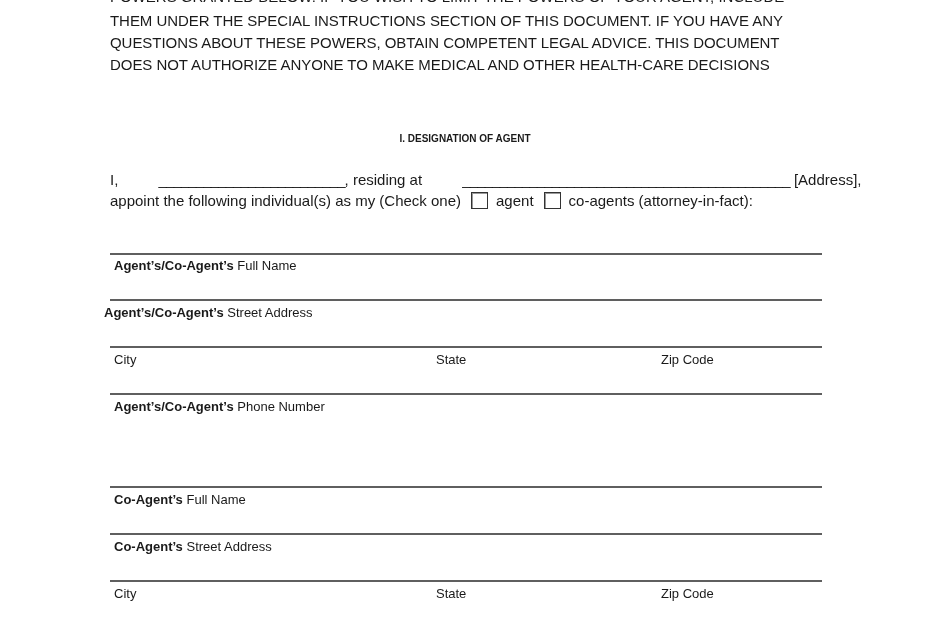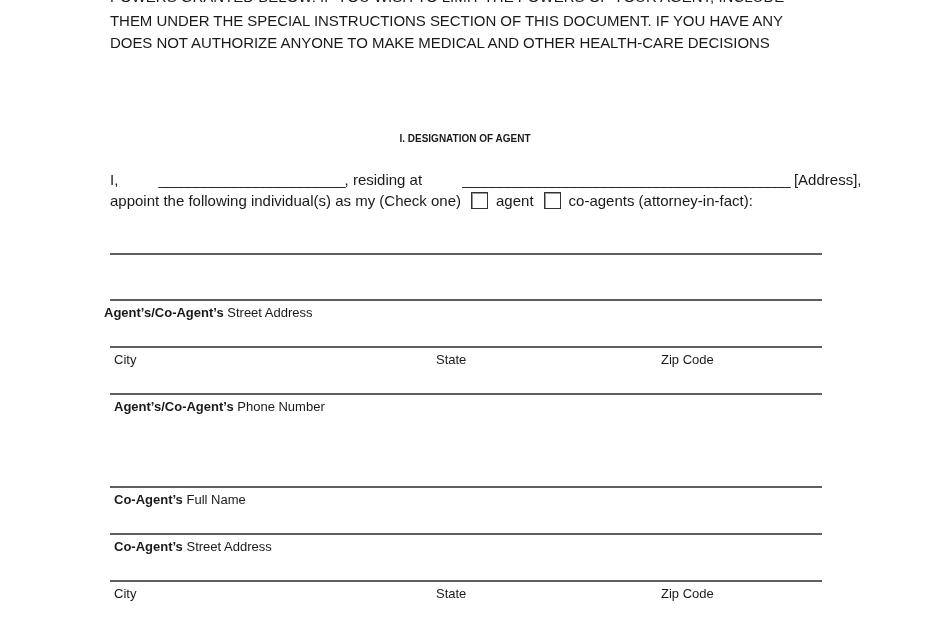--- a/index.html
+++ b/index.html
@@ -110,36 +110,38 @@
   </style>
 </head>
 <body>
 
 <div class="page">
 
   <div class="cutoff-line">POWERS GRANTED BELOW. IF YOU WISH TO LIMIT THE POWERS OF YOUR AGENT, INCLUDE</div>
 
   <div class="notice">
     <span class="nline">THEM UNDER THE SPECIAL INSTRUCTIONS SECTION OF THIS DOCUMENT. IF YOU HAVE ANY</span>
+    <span class="nline">QUESTIONS ABOUT THESE POWERS, OBTAIN COMPETENT LEGAL ADVICE. THIS DOCUMENT</span>
     <span class="nline">DOES NOT AUTHORIZE ANYONE TO MAKE MEDICAL AND OTHER HEALTH-CARE DECISIONS</span>
   </div>
 
   <div class="section-heading">I. DESIGNATION OF AGENT</div>
 
   <div class="designation">
     <span class="dline">
       <span>I, </span><span class="blank">_________________________</span><span>, residing at </span><span class="blank">____________________________________________</span><span> [Address],</span>
     </span>
     <span class="dline">
       <span>appoint the following individual(s) as my (Check one)</span><span class="checkbox"></span><span>agent</span><span class="checkbox"></span><span>co-agents (attorney-in-fact):</span>
     </span>
   </div>
 
   <input class="field-input" style="left: 112px; top: 226px; width: 708px;" value="">
   <div class="field-rule" style="top:253px;"></div>
+  <div class="field-label" style="left:114px; top:258px;"><b>Agent’s/Co-Agent’s</b><span> Full Name</span></div>
 
   <input class="field-input" style="left: 112px; top: 273px; width: 708px;" value="">
   <div class="field-rule" style="top:299px;"></div>
   <div class="field-label" style="left:104px; top:305px;"><b>Agent’s/Co-Agent’s</b><span> Street Address</span></div>
 
   <input class="field-input" style="left: 112px; top: 320px; width: 318px;" value="">
   <input class="field-input" style="left: 436px; top: 320px; width: 220px;" value="">
   <input class="field-input" style="left: 661px; top: 320px; width: 158px;" value="">
   <div class="field-rule" style="top:346px;"></div>
   <div class="field-label" style="left:114px; top:352px;">City</div>

